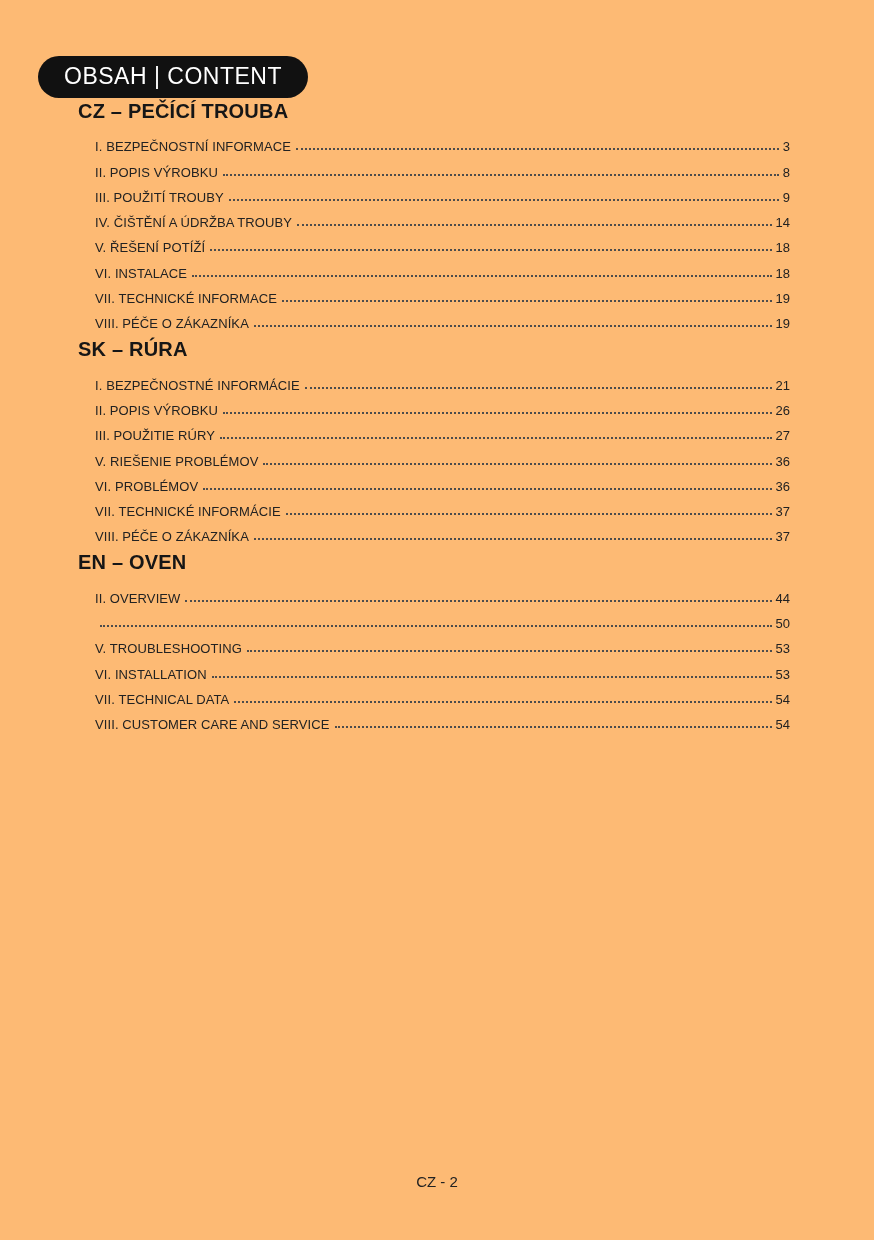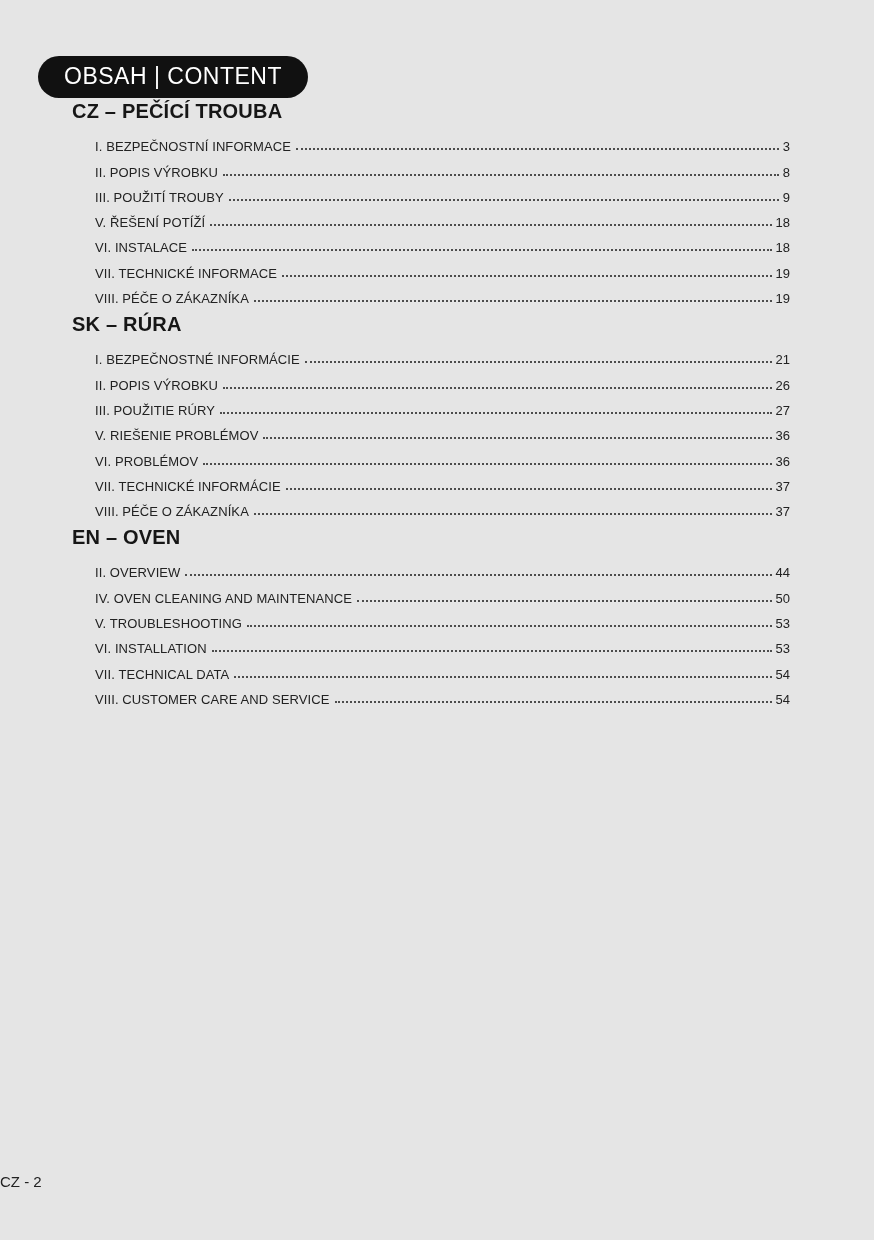--- a/index.html
+++ b/index.html
@@ -6,21 +6,21 @@
     margin: 0;
     padding: 0;
     background: #ffffff;
     font-family: "Liberation Sans", "DejaVu Sans", sans-serif;
     color: #1c1c1c;
   }
   .page {
     position: relative;
     width: 874px;
     height: 1240px;
-    background: #e5e5e5;
+    background: #fdba74;
     overflow: hidden;
   }
   .badge {
     position: absolute;
     left: 38px;
     top: 56px;
     background: #111111;
     color: #ffffff;
     font-size: 23px;
     letter-spacing: 0.5px;
@@ -31,21 +31,21 @@
   .content {
     position: absolute;
     left: 68px;
     top: 100px;
     width: 722px; 
   }
   .section-title {
     font-size: 20px;
     font-weight: bold;
     color: #161616;
-    margin: 7px 0 6px 4px;
+    margin: 7px 0 6px 10px;
     letter-spacing: 0.2px;
   }
   .section:first-child .section-title { margin-top: 0; }
   .toc-row {
     display: flex;
     align-items: flex-end;
     padding-left: 27px;
     height: 25.3px;
     font-size: 13px;
     color: #222222;
@@ -61,20 +61,21 @@
     min-width: 20px;
   }
   .toc-page {
     white-space: nowrap;
   }
   .footer {
     position: absolute;
     left: 0;
     width: 874px;
     top: 1173px;
+    text-align: center;
     font-size: 15px;
     color: #222222;
   }
 </style>
 </head>
 <body>
 
 <div class="page">
 
   <div class="badge">OBSAH | CONTENT</div>
@@ -92,20 +93,25 @@
         <span class="toc-label">II. POPIS VÝROBKU</span>
         <span class="toc-leader"></span>
         <span class="toc-page">8</span>
       </div>
       <div class="toc-row">
         <span class="toc-label">III. POUŽITÍ TROUBY</span>
         <span class="toc-leader"></span>
         <span class="toc-page">9</span>
       </div>
       <div class="toc-row">
+        <span class="toc-label">IV. ČIŠTĚNÍ A ÚDRŽBA TROUBY</span>
+        <span class="toc-leader"></span>
+        <span class="toc-page">14</span>
+      </div>
+      <div class="toc-row">
         <span class="toc-label">V. ŘEŠENÍ POTÍŽÍ</span>
         <span class="toc-leader"></span>
         <span class="toc-page">18</span>
       </div>
       <div class="toc-row">
         <span class="toc-label">VI. INSTALACE</span>
         <span class="toc-leader"></span>
         <span class="toc-page">18</span>
       </div>
       <div class="toc-row">
@@ -160,21 +166,20 @@
     </div>
 
     <div class="section">
       <div class="section-title">EN – OVEN</div>
       <div class="toc-row">
         <span class="toc-label">II. OVERVIEW</span>
         <span class="toc-leader"></span>
         <span class="toc-page">44</span>
       </div>
       <div class="toc-row">
-        <span class="toc-label">IV. OVEN CLEANING AND MAINTENANCE</span>
         <span class="toc-leader"></span>
         <span class="toc-page">50</span>
       </div>
       <div class="toc-row">
         <span class="toc-label">V. TROUBLESHOOTING</span>
         <span class="toc-leader"></span>
         <span class="toc-page">53</span>
       </div>
       <div class="toc-row">
         <span class="toc-label">VI. INSTALLATION</span>

